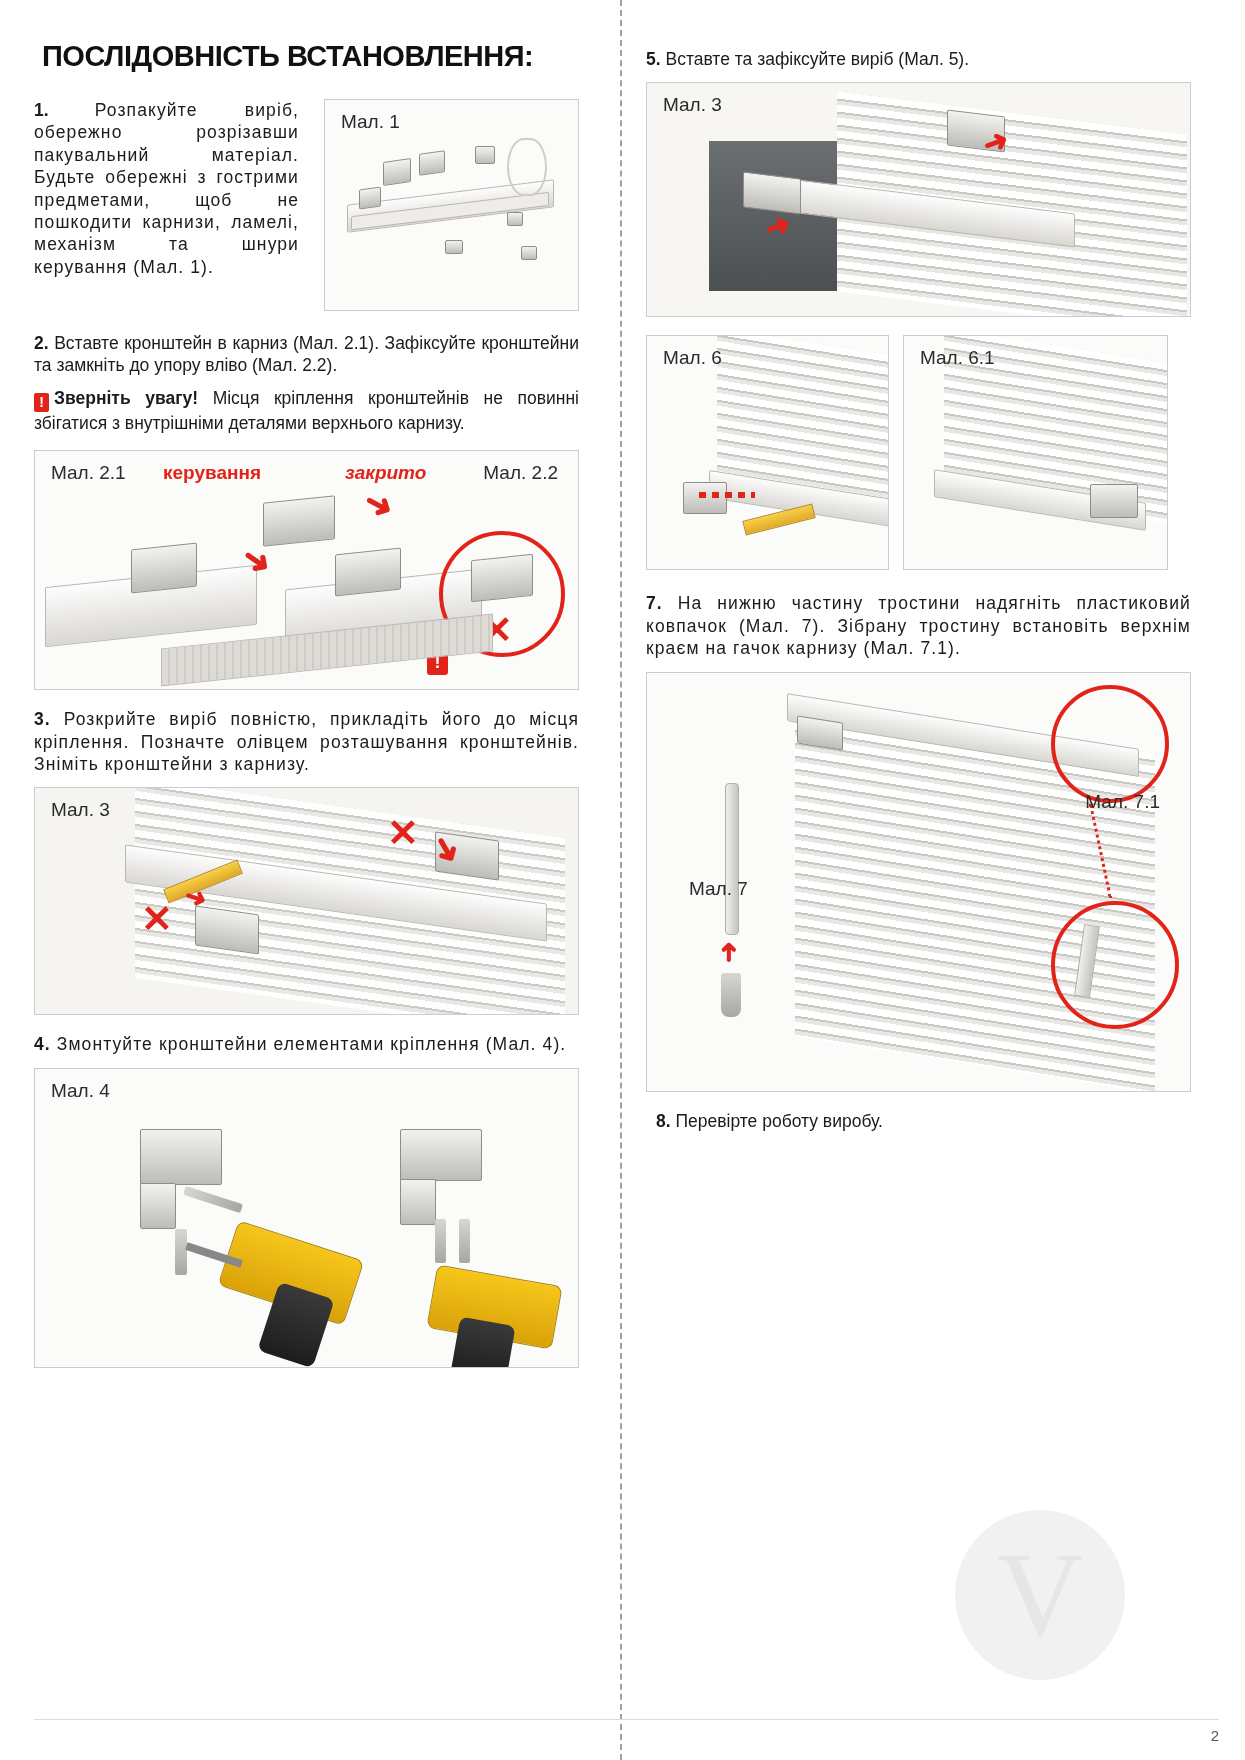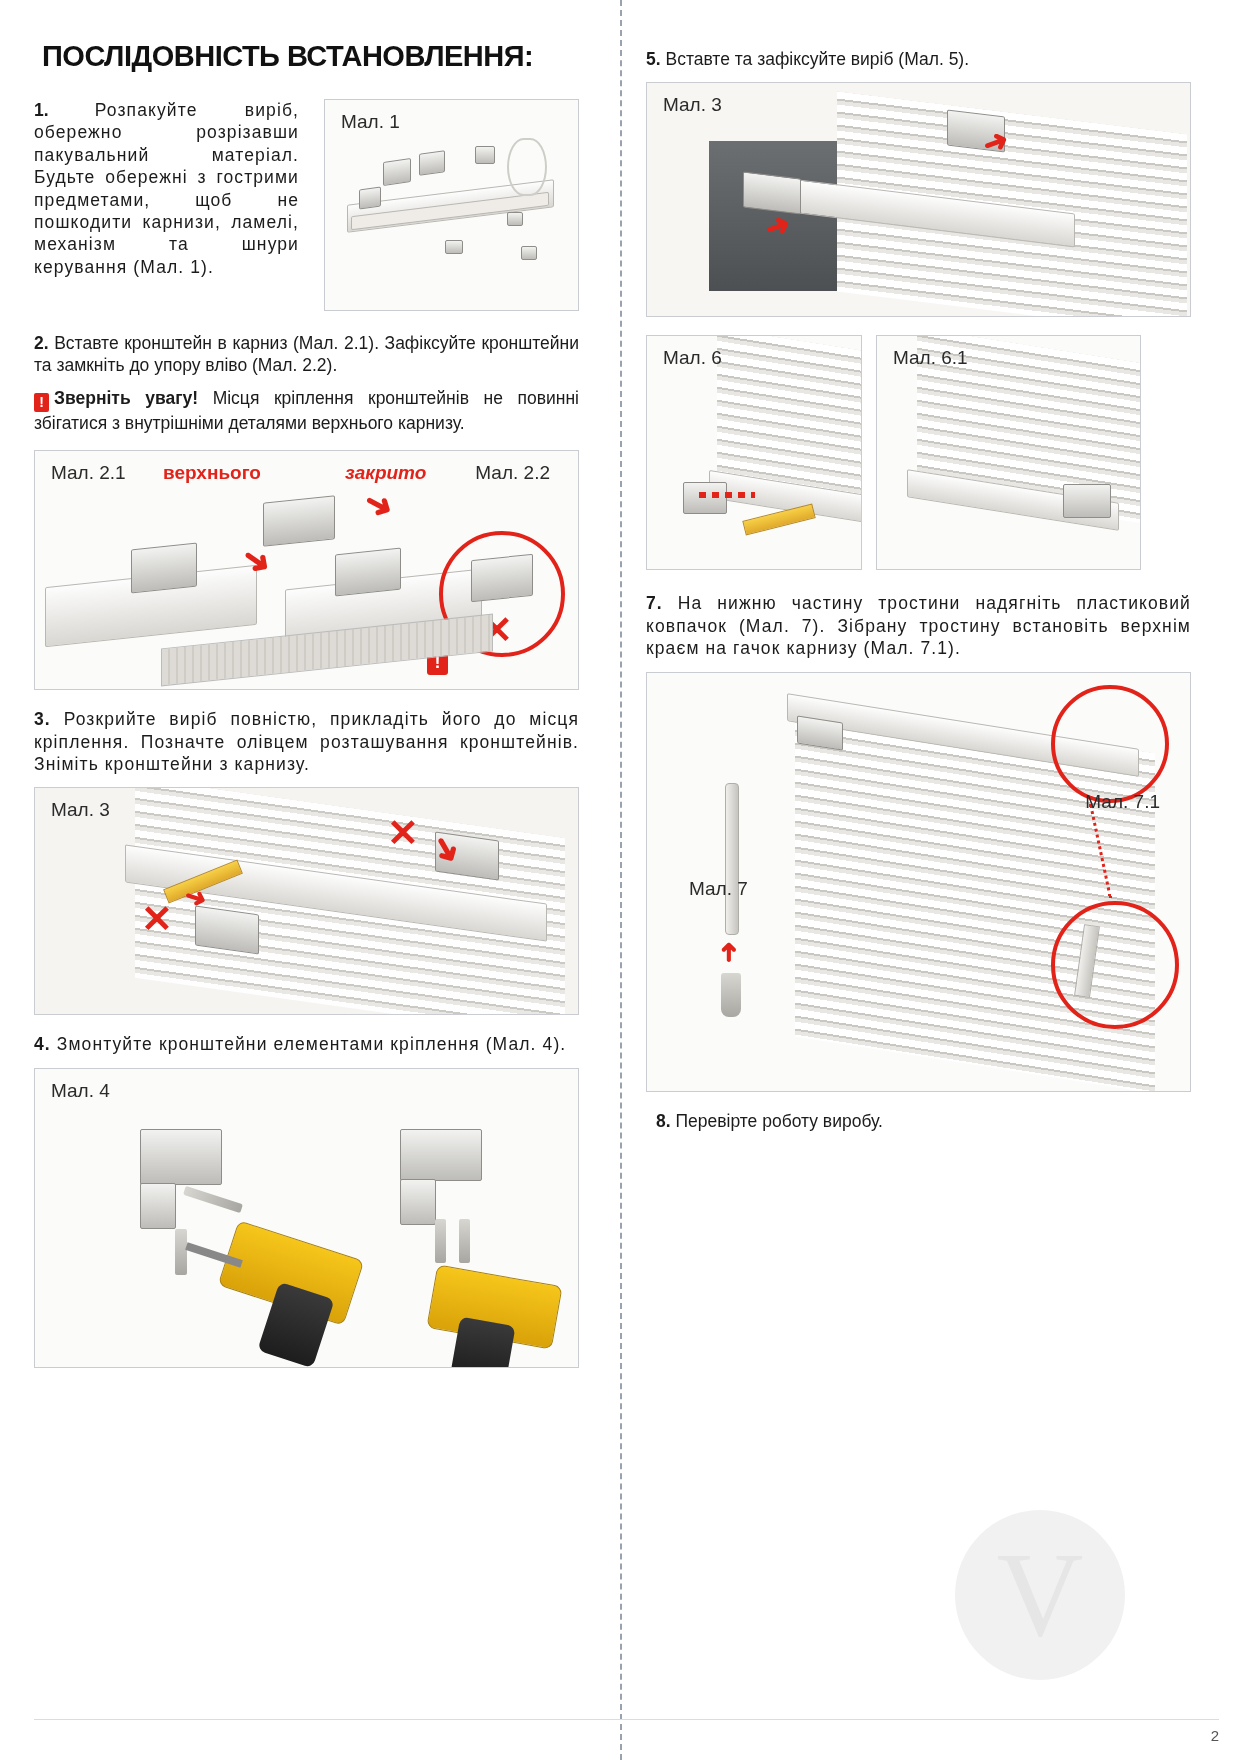--- a/index.html
+++ b/index.html
@@ -87,21 +87,21 @@
     overflow: hidden;
     margin: 8px 0 18px 0;
   }
   .fig-label {
     position: absolute;
     font-size: 19px;
     color: #2b2b2b;
     z-index: 6;
   }
   .fig-label.tl { left: 16px; top: 11px; }
-  .fig-label.tr { right: 28px; top: 11px; margin-left: 44px; }
+  .fig-label.tr { right: 20px; top: 11px; margin-left: 44px; }
 
   .row-figs { display: flex; gap: 14px; }
 
   
   .wall {
     position: absolute; background: #ece9e4;
   }
   .slats {
     position: absolute;
     background: repeating-linear-gradient(
@@ -231,21 +231,21 @@
       </p>
       <p class="para">
         <span class="warn-badge">!</span><span class="warn-label">Зверніть увагу!</span>
         <span>Місця кріплення кронштейнів не повинні збігатися з внутрішніми деталями верхнього карнизу.</span>
       </p>
     </div>
 
     <div class="fig" style="height:240px; margin-top:16px;">
       <div class="fig-label tl">Мал. 2.1</div>
       <div class="fig-label tr">Мал. 2.2</div>
-      <div class="label-red" style="left:128px; top:11px;">верхнього</div>
+      <div class="label-red" style="left:128px; top:11px;">керування</div>
       <div class="label-red" style="left:310px; top:11px;font-style:italic;">закрито</div>
 
       <div class="rail" style="left:10px; top:125px; width:210px; height:58px; transform:skewY(-6deg);"></div>
       <div class="bracket" style="left:96px; top:95px; width:64px; height:42px; transform:skewY(-6deg);"></div>
       <div class="bracket" style="left:228px; top:48px; width:70px; height:42px; transform:skewY(-6deg);"></div>
       <div class="arrow-red" style="left:208px; top:92px; transform:rotate(35deg);">➜</div>
 
       <div class="rail" style="left:250px; top:128px; width:195px; height:58px; transform:skewY(-6deg);"></div>
       <div class="bracket" style="left:300px; top:100px; width:64px; height:40px; transform:skewY(-6deg);"></div>
       <div class="arrow-red" style="left:330px; top:36px; transform:rotate(28deg);">➜</div>
@@ -318,21 +318,21 @@
       <div class="slats" style="left:190px; top:30px; width:350px; height:200px; transform:skewY(7deg);"></div>
       <div class="rail" style="left:96px; top:110px; width:330px; height:32px; transform:skewY(7deg);"></div>
       <div class="bracket" style="left:96px; top:92px; width:56px; height:34px; transform:skewY(7deg);"></div>
       <div class="bracket" style="left:300px; top:30px; width:56px; height:34px; transform:skewY(7deg);"></div>
       <div class="arrow-red" style="left:118px; top:128px; transform:rotate(-20deg); font-size:30px;">➜</div>
       <div class="arrow-red" style="left:336px; top:44px; transform:rotate(-20deg); font-size:30px;">➜</div>
     </div>
 
 
     <div class="row-figs" style="margin-top:12px;">
-      <div class="fig" style="width:216px; height:235px; margin:0;">
+      <div class="fig" style="width:243px; height:235px; margin:0;">
         <div class="fig-label tl">Мал. 6</div>
         <div class="slats" style="left:70px; top:10px; width:230px; height:160px; transform:skewY(9deg);"></div>
         <div class="rail" style="left:62px; top:150px; width:200px; height:26px; transform:skewY(9deg);"></div>
         <div class="bracket" style="left:36px; top:146px; width:42px; height:30px;"></div>
         <div class="pencil-body" style="left:96px; top:176px; width:70px; height:13px; transform:rotate(-14deg);"></div>
         <div style="position:absolute; left:52px; top:156px; width:56px; height:6px; background:repeating-linear-gradient(to right,#e2231a 0 7px, transparent 7px 13px);"></div>
       </div>
       <div class="fig" style="width:265px; height:235px; margin:0;">
         <div class="fig-label tl">Мал. 6.1</div>
         <div class="slats" style="left:40px; top:10px; width:230px; height:160px; transform:skewY(9deg);"></div>

